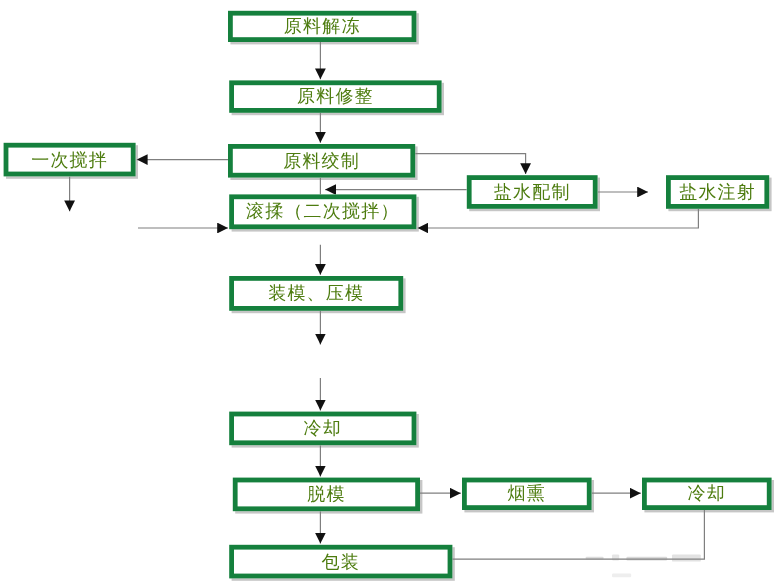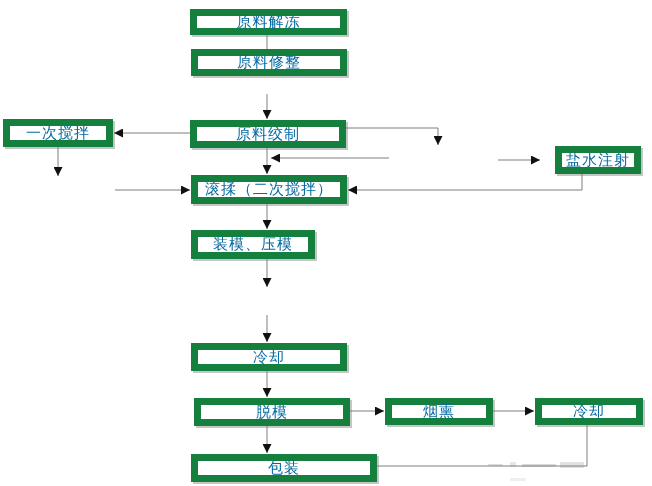--- a/index.html
+++ b/index.html
@@ -8,25 +8,25 @@
     width:652px;height:486px;
     background:#ffffff;
     overflow:hidden;
     font-family:"DejaVu Sans","Liberation Sans",sans-serif;
   }
   #wires{position:absolute;left:0;top:0;}
   .node{
     position:absolute;
     box-sizing:border-box;
     background:#ffffff;
-    border:7px solid #15803d;
+    border:4px solid #15803d;
     box-shadow:2px 2px 0 rgba(128,128,128,0.45);
     display:flex;align-items:center;justify-content:center;
     font-size:15px;
-    color:#0369a1;
+    color:#4d7c0f;
     letter-spacing:1px;
     white-space:nowrap;
   }
   .wm{
     position:absolute;
     background:#8a8a8a;
     border-radius:1px;
   }
 </style>
 </head>
@@ -56,26 +56,27 @@
       <path d="M267,315 V342" marker-end="url(#ah)"></path>
       <path d="M267,371 V397" marker-end="url(#ah)"></path>
       <path d="M350,411 H384" marker-end="url(#ah)"></path>
       <path d="M267,426 V453" marker-end="url(#ah)"></path>
       <path d="M493,411 H534" marker-end="url(#ah)"></path>
       <path d="M587,425 V466 H350" marker-end="url(#ah)"></path>
     </g>
   </svg>
 
   <div class="node" style="left:190px;top:9px;width:157px;height:26px">原料解冻</div>
-  <div class="node" style="left:191px;top:49px;width:156px;height:27px">原料修整</div>
+  <div class="node" style="left:191px;top:67px;width:177px;height:27px">原料修整</div>
   <div class="node" style="left:190px;top:120px;width:156px;height:28px">原料绞制</div>
   <div class="node" style="left:3px;top:119px;width:110px;height:28px">一次搅拌</div>
+  <div class="node" style="left:389px;top:146px;width:109px;height:28px">盐水配制</div>
   <div class="node" style="left:555px;top:146px;width:86px;height:28px">盐水注射</div>
-  <div class="node" style="left:191px;top:175px;width:156px;height:29px">滚揉（二次搅拌）</div>
-  <div class="node" style="left:191px;top:230px;width:124px;height:29px">装模、压模</div>
+  <div class="node" style="left:191px;top:162px;width:156px;height:29px">滚揉（二次搅拌）</div>
+  <div class="node" style="left:191px;top:230px;width:145px;height:29px">装模、压模</div>
   <div class="node" style="left:191px;top:343px;width:156px;height:28px">冷却</div>
   <div class="node" style="left:194px;top:398px;width:156px;height:28px">脱模</div>
   <div class="node" style="left:385px;top:398px;width:108px;height:27px">烟熏</div>
   <div class="node" style="left:535px;top:398px;width:108px;height:27px">冷却</div>
   <div class="node" style="left:191px;top:454px;width:186px;height:28px">包装</div>
 
   <div class="wm" style="left:488px;top:464px;width:15px;height:2px;opacity:.30"></div>
   <div class="wm" style="left:510px;top:462px;width:6px;height:5px;opacity:.22"></div>
   <div class="wm" style="left:522px;top:464px;width:34px;height:3px;opacity:.32"></div>
   <div class="wm" style="left:560px;top:462px;width:24px;height:6px;opacity:.25"></div>

